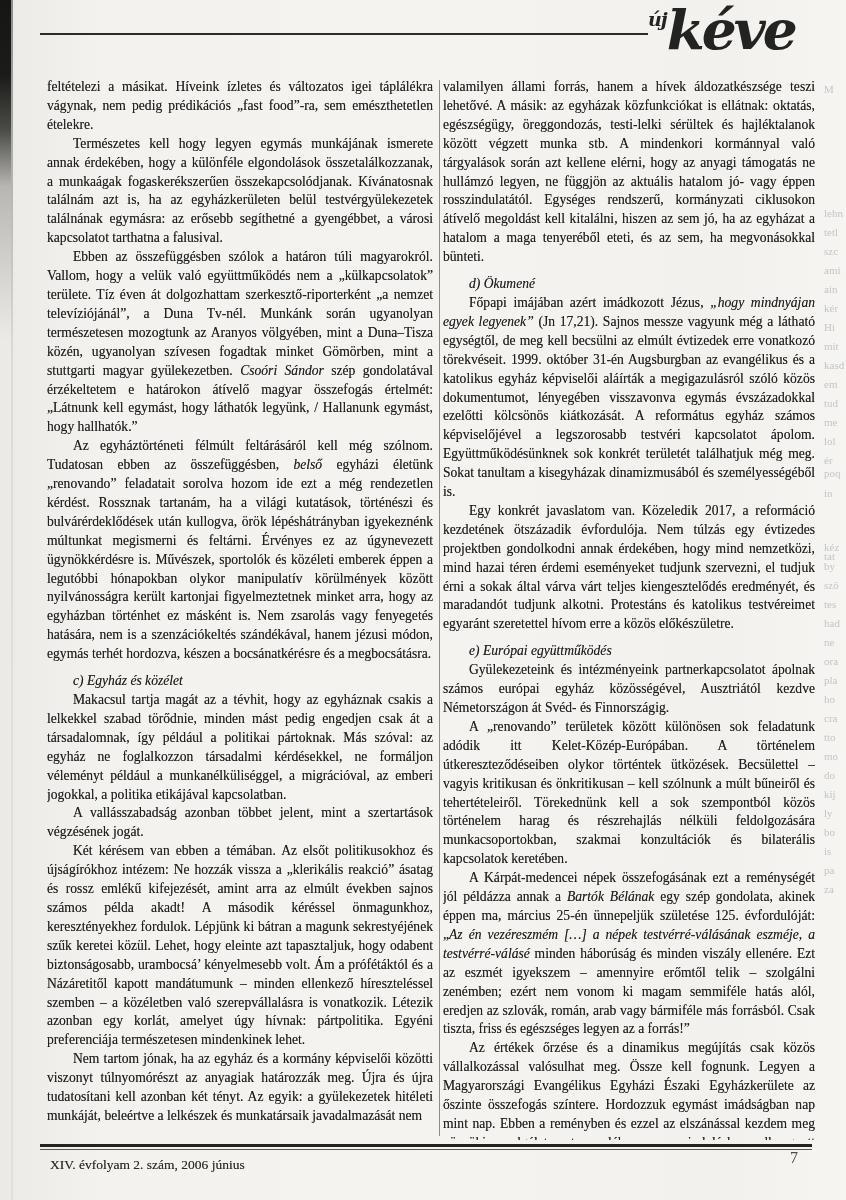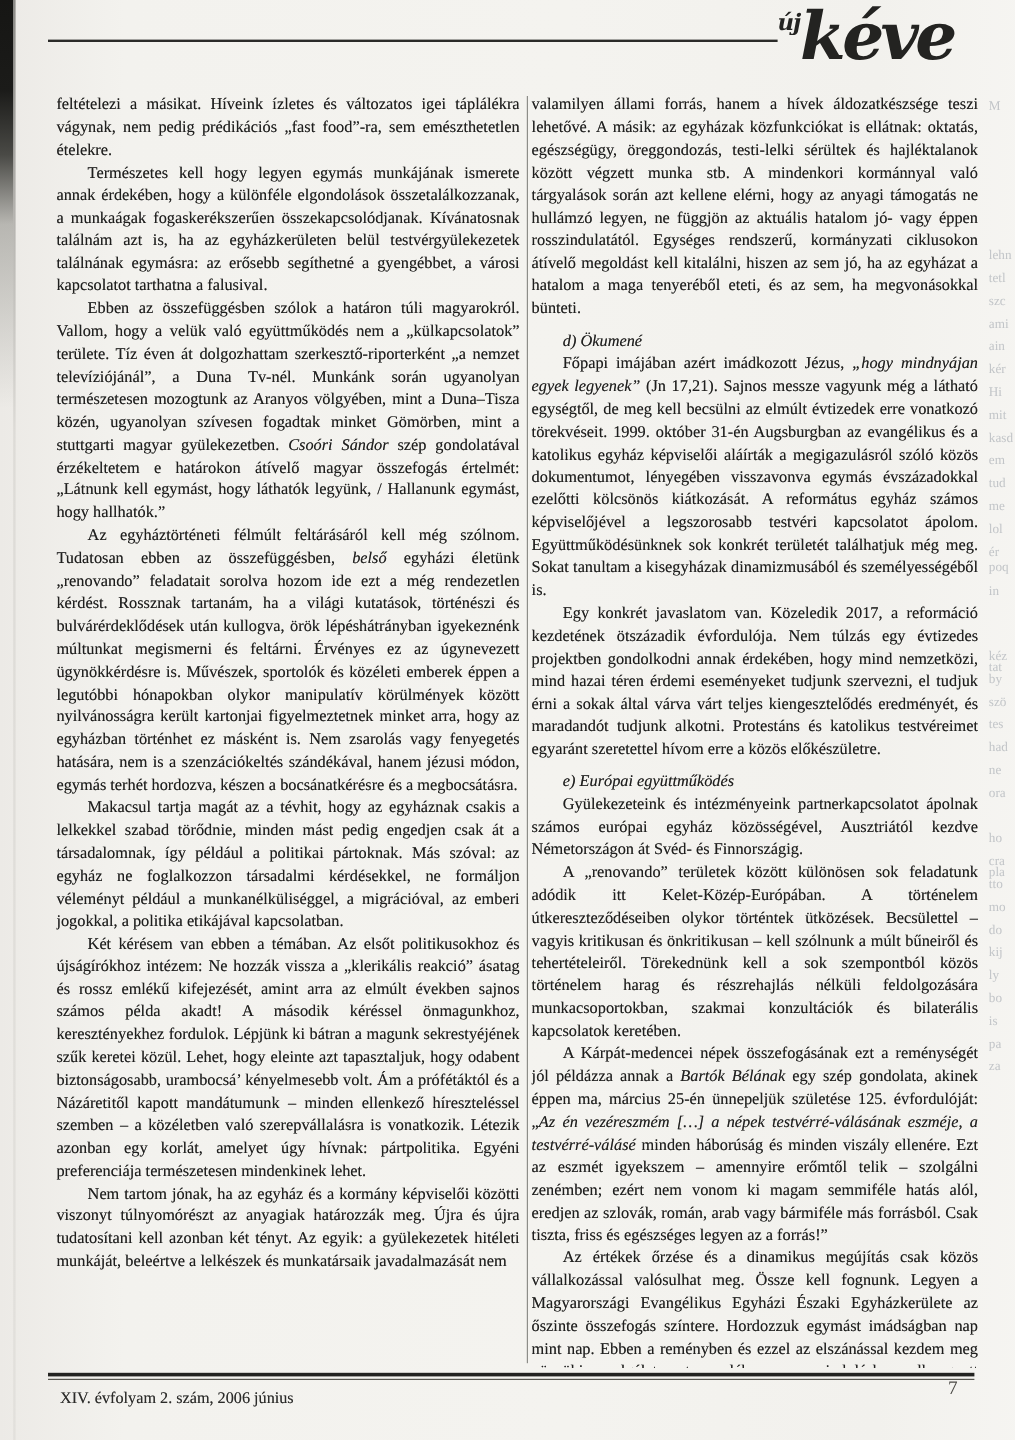--- a/index.html
+++ b/index.html
@@ -61,21 +61,23 @@
   <div class="logo">
     <span class="prefix">új</span><span class="word">kéve</span>
   </div>
 
   <div class="columns">
     <div class="col left">
         <p class="para no-indent"><span>feltételezi a másikat. Híveink ízletes és változatos igei táplálékra vágynak, nem pedig prédikációs „fast food”-ra, sem emészthetetlen ételekre.</span></p>
         <p class="para"><span>Természetes kell hogy legyen egymás munkájának ismerete annak érdekében, hogy a különféle elgondolások összetalálkozzanak, a munkaágak fogaskerékszerűen összekapcsolódjanak. Kívánatosnak találnám azt is, ha az egyházkerületen belül testvérgyülekezetek találnának egymásra: az erősebb segíthetné a gyengébbet, a városi kapcsolatot tarthatna a falusival.</span></p>
         <p class="para"><span>Ebben az összefüggésben szólok a határon túli magyarokról. Vallom, hogy a velük való együttműködés nem a „külkapcsolatok” területe. Tíz éven át dolgozhattam szerkesztő-riporterként „a nemzet televíziójánál”, a Duna Tv-nél. Munkánk során ugyanolyan természetesen mozogtunk az Aranyos völgyében, mint a Duna–Tisza közén, ugyanolyan szívesen fogadtak minket Gömörben, mint a stuttgarti magyar gyülekezetben. </span><em>Csoóri Sándor</em><span> szép gondolatával érzékeltetem e határokon átívelő magyar összefogás értelmét: „Látnunk kell egymást, hogy láthatók legyünk, / Hallanunk egymást, hogy hallhatók.”</span></p>
         <p class="para"><span>Az egyháztörténeti félmúlt feltárásáról kell még szólnom. Tudatosan ebben az összefüggésben, </span><em>belső</em><span> egyházi életünk „renovando” feladatait sorolva hozom ide ezt a még rendezetlen kérdést. Rossznak tartanám, ha a világi kutatások, történészi és bulvárérdeklődések után kullogva, örök lépéshátrányban igyekeznénk múltunkat megismerni és feltárni. Érvényes ez az úgynevezett ügynökkérdésre is. Művészek, sportolók és közéleti emberek éppen a legutóbbi hónapokban olykor manipulatív körülmények között nyilvánosságra került kartonjai figyelmeztetnek minket arra, hogy az egyházban történhet ez másként is. Nem zsarolás vagy fenyegetés hatására, nem is a szenzációkeltés szándékával, hanem jézusi módon, egymás terhét hordozva, készen a bocsánatkérésre és a megbocsátásra.</span></p>
+        <p class="heading"><em>c) Egyház és közélet</em></p>
         <p class="para"><span>Makacsul tartja magát az a tévhit, hogy az egyháznak csakis a lelkekkel szabad törődnie, minden mást pedig engedjen csak át a társadalomnak, így például a politikai pártoknak. Más szóval: az egyház ne foglalkozzon társadalmi kérdésekkel, ne formáljon véleményt például a munkanélküliséggel, a migrációval, az emberi jogokkal, a politika etikájával kapcsolatban.</span></p>
+        <p class="para"><span>A vallásszabadság azonban többet jelent, mint a szertartások végzésének jogát.</span></p>
         <p class="para"><span>Két kérésem van ebben a témában. Az elsőt politikusokhoz és újságírókhoz intézem: Ne hozzák vissza a „klerikális reakció” ásatag és rossz emlékű kifejezését, amint arra az elmúlt években sajnos számos példa akadt! A második kéréssel önmagunkhoz, keresztényekhez fordulok. Lépjünk ki bátran a magunk sekrestyéjének szűk keretei közül. Lehet, hogy eleinte azt tapasztaljuk, hogy odabent biztonságosabb, urambocsá’ kényelmesebb volt. Ám a prófétáktól és a Názáretitől kapott mandátumunk – minden ellenkező híreszteléssel szemben – a közéletben való szerepvállalásra is vonatkozik. Létezik azonban egy korlát, amelyet úgy hívnak: pártpolitika. Egyéni preferenciája természetesen mindenkinek lehet.</span></p>
         <p class="para"><span>Nem tartom jónak, ha az egyház és a kormány képviselői közötti viszonyt túlnyomórészt az anyagiak határozzák meg. Újra és újra tudatosítani kell azonban két tényt. Az egyik: a gyülekezetek hitéleti munkáját, beleértve a lelkészek és munkatársaik javadalmazását nem</span></p>
       </div>
     <div class="divider"></div>
     <div class="col right">
         <p class="para no-indent"><span>valamilyen állami forrás, hanem a hívek áldozatkészsége teszi lehetővé. A másik: az egyházak közfunkciókat is ellátnak: oktatás, egészségügy, öreggondozás, testi-lelki sérültek és hajléktalanok között végzett munka stb. A mindenkori kormánnyal való tárgyalások során azt kellene elérni, hogy az anyagi támogatás ne hullámzó legyen, ne függjön az aktuális hatalom jó- vagy éppen rosszindulatától. Egységes rendszerű, kormányzati ciklusokon átívelő megoldást kell kitalálni, hiszen az sem jó, ha az egyházat a hatalom a maga tenyeréből eteti, és az sem, ha megvonásokkal bünteti.</span></p>
         <p class="heading"><em>d) Ökumené</em></p>
         <p class="para"><span>Főpapi imájában azért imádkozott Jézus, </span><em>„hogy mindnyájan egyek legyenek”</em><span> (Jn 17,21). Sajnos messze vagyunk még a látható egységtől, de meg kell becsülni az elmúlt évtizedek erre vonatkozó törekvéseit. 1999. október 31-én Augsburgban az evangélikus és a katolikus egyház képviselői aláírták a megigazulásról szóló közös dokumentumot, lényegében visszavonva egymás évszázadokkal ezelőtti kölcsönös kiátkozását. A református egyház számos képviselőjével a legszorosabb testvéri kapcsolatot ápolom. Együttműködésünknek sok konkrét területét találhatjuk még meg. Sokat tanultam a kisegyházak dinamizmusából és személyességéből is.</span></p>
         <p class="para"><span>Egy konkrét javaslatom van. Közeledik 2017, a reformáció kezdetének ötszázadik évfordulója. Nem túlzás egy évtizedes projektben gondolkodni annak érdekében, hogy mind nemzetközi, mind hazai téren érdemi eseményeket tudjunk szervezni, el tudjuk érni a sokak által várva várt teljes kiengesztelődés eredményét, és maradandót tudjunk alkotni. Protestáns és katolikus testvéreimet egyaránt szeretettel hívom erre a közös előkészületre.</span></p>
         <p class="heading"><em>e) Európai együttműködés</em></p>
@@ -105,21 +107,21 @@
       <span style="top: 467px;">poq</span>
       <span style="top: 487px;">in</span>
       <span style="top: 522px; margin-top: 28px;">tat</span>
       <span style="top: 541px;">kéz</span>
       <span style="top: 560px;">by</span>
       <span style="top: 579px;">szö</span>
       <span style="top: 598px;">tes</span>
       <span style="top: 617px; text-align: right;">had</span>
       <span style="top: 636px;">ne</span>
       <span style="top: 655px;">ora</span>
-      <span style="top: 674px; margin-top: 47px;">pla</span>
+      <span style="top: 674px;">pla</span>
       <span style="top: 693px;">ho</span>
       <span style="top: 712px;">cra</span>
       <span style="top: 731px;">tto</span>
       <span style="top: 750px;">mo</span>
       <span style="top: 769px; text-align: center;">do</span>
       <span style="top: 788px;">kij</span>
       <span style="top: 807px;">ly</span>
       <span style="top: 826px;">bo</span>
       <span style="top: 845px;">is</span>
       <span style="top: 864px;">pa</span>

